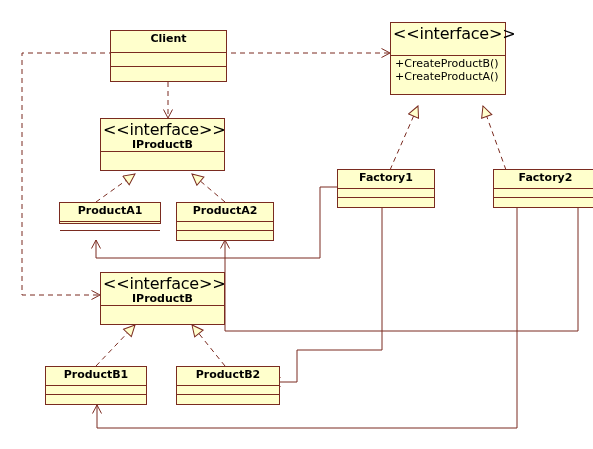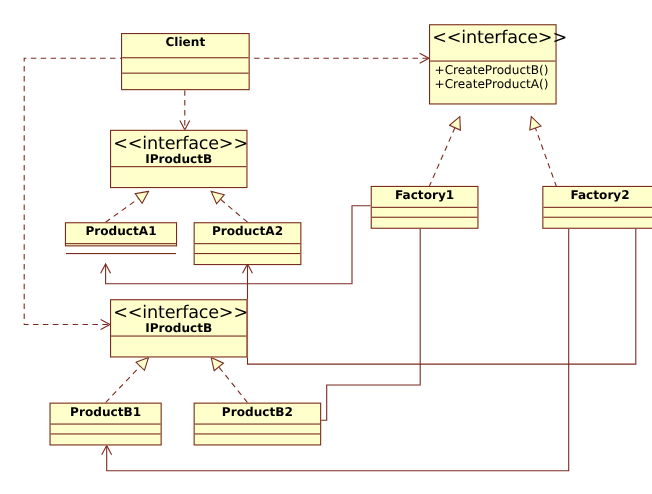--- a/index.html
+++ b/index.html
@@ -163,21 +163,21 @@
 </div>
 
 <div class="uml-box" style="left:45px; top:366px; width:102px; height:39px;">
   <div class="uml-head" style="height:19px;text-align:center;">
     <span class="cname">ProductB1</span>
   </div>
   <div class="uml-compartment" style="height:9px;"></div>
   <div class="uml-compartment last" style="height:9px;"></div>
 </div>
 
-<div class="uml-box" style="left:176px; top:366px; width:116px; height:39px;">
+<div class="uml-box" style="left:176px; top:366px; width:104px; height:39px;">
   <div class="uml-head" style="height:19px;">
     <span class="cname">ProductB2</span>
   </div>
   <div class="uml-compartment" style="height:9px;"></div>
   <div class="uml-compartment last" style="height:9px;"></div>
 </div>
 
 <div class="uml-box" style="left:337px; top:169px; width:98px; height:39px;">
   <div class="uml-head" style="height:19px;">
     <span class="cname">Factory1</span>

